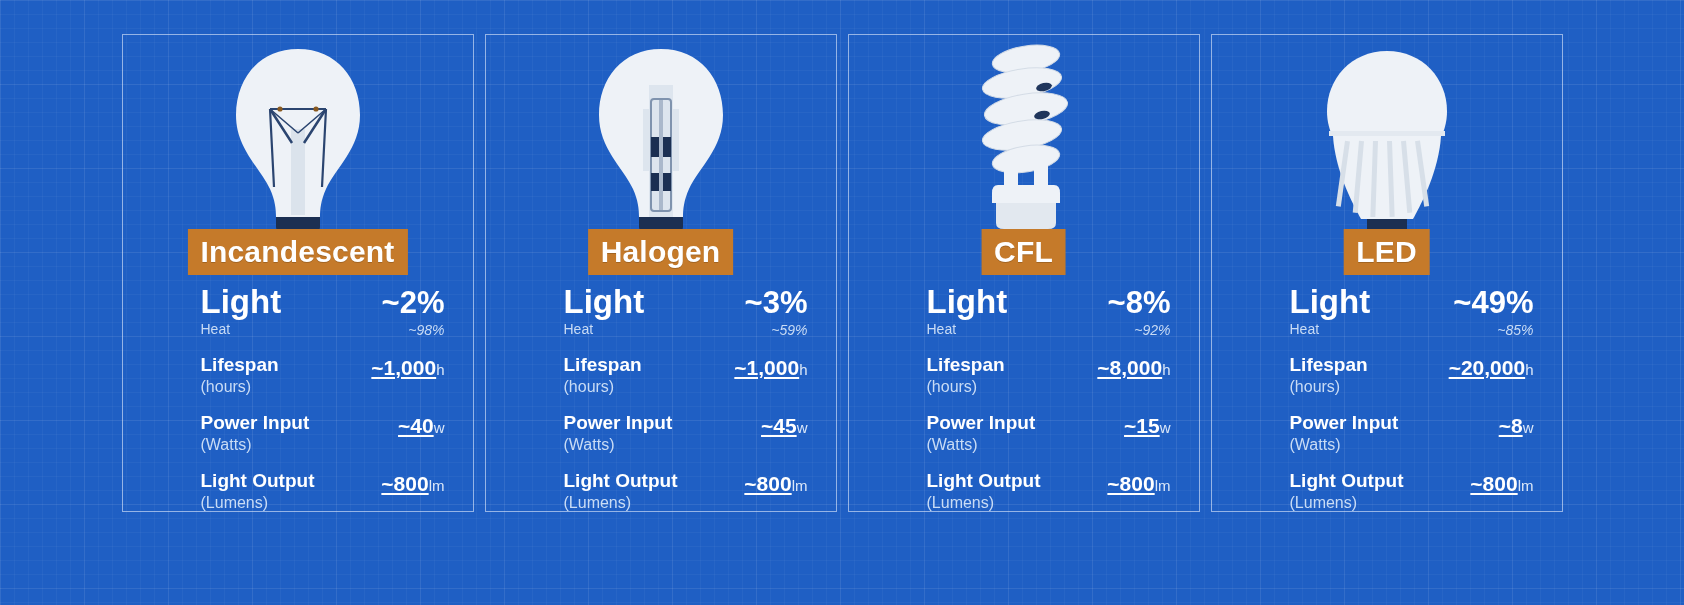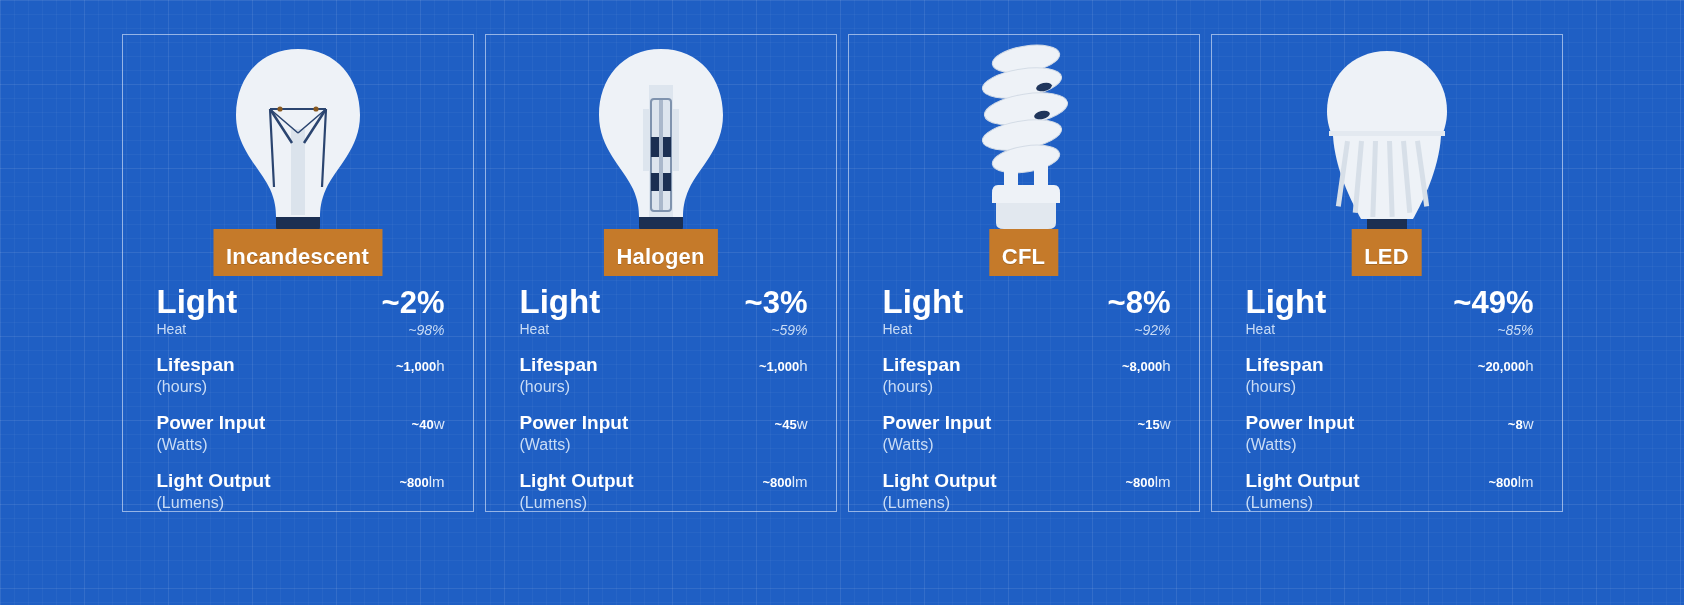--- a/index.html
+++ b/index.html
@@ -55,39 +55,40 @@
 
   
   .badge {
     position: absolute;
     left: 50%;
     transform: translateX(-50%);
     top: 194px;
     background: #c57a2a;
     color: #ffffff;
     font-weight: bold;
-    font-size: 22px;
+    font-size: 30px;
     letter-spacing: 0.2px;
-    padding: 15px 13px 6px 13px;
+    padding: 6px 13px 6px 13px;
     white-space: nowrap;
     z-index: 5;
     text-shadow: 0 1px 0 rgba(0,0,0,0.18);
   }
 
   
   .specs {
     position: absolute;
     left: 0; right: 0;
     top: 250px;
     padding: 0 28px 0 34px;
   }
   .row {
     display: flex;
     justify-content: space-between;
     align-items: flex-start;
+    margin-left: 44px;
   }
   .row-hero { margin-bottom: 15px; }
   .row-std  { margin-bottom: 16px; }
 
   .lbl-main {
     color: #ffffff;
     font-weight: bold;
     line-height: 1.0;
   }
   .lbl-sub {
@@ -115,21 +116,21 @@
 
   
   .hero .lbl-main { font-size: 33px; }
   .hero .lbl-sub  { font-size: 14px; }
   .hero .val-main { font-size: 31px; }
   .hero .val-sub  { font-size: 14px; }
 
   
   .std .lbl-main { font-size: 19px; }
   .std .lbl-sub  { font-size: 16px; }
-  .std .val-main { font-size: 13px; }
+  .std .val-main { font-size: 21px; text-decoration: underline; }
   .std .unit     { font-size: 15px; }
 
   .col-left  { text-align: left; }
   .col-right { text-align: right; padding-top: 2px; }
 </style>
 </head>
 <body>
 
 <div class="board">
 

